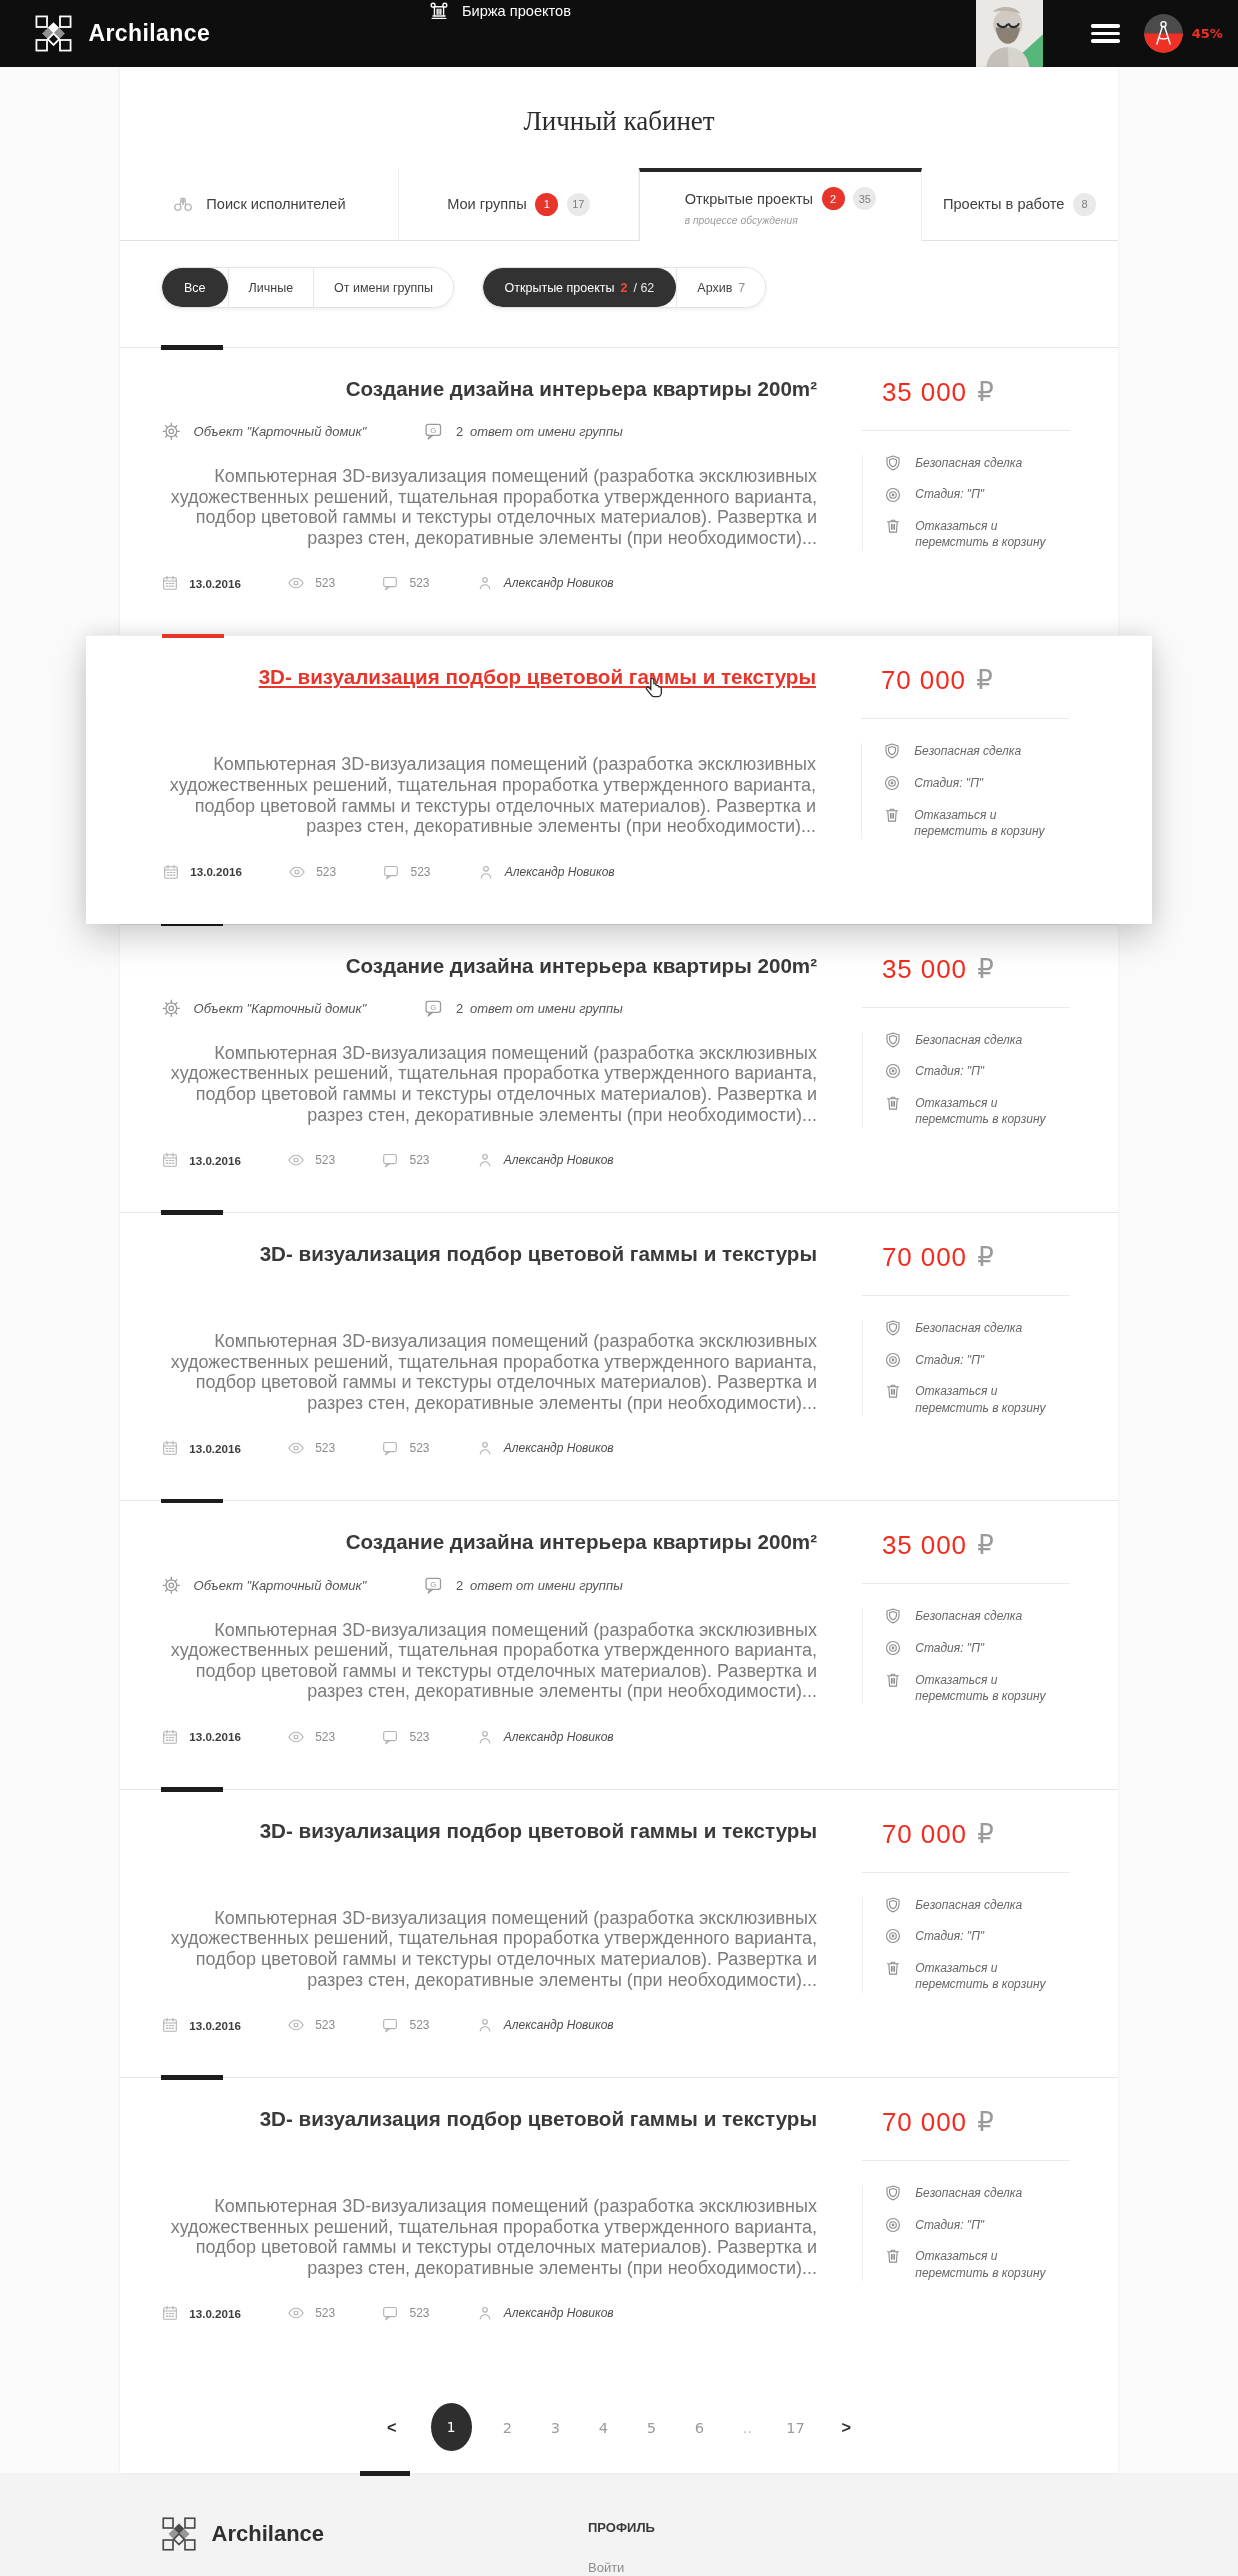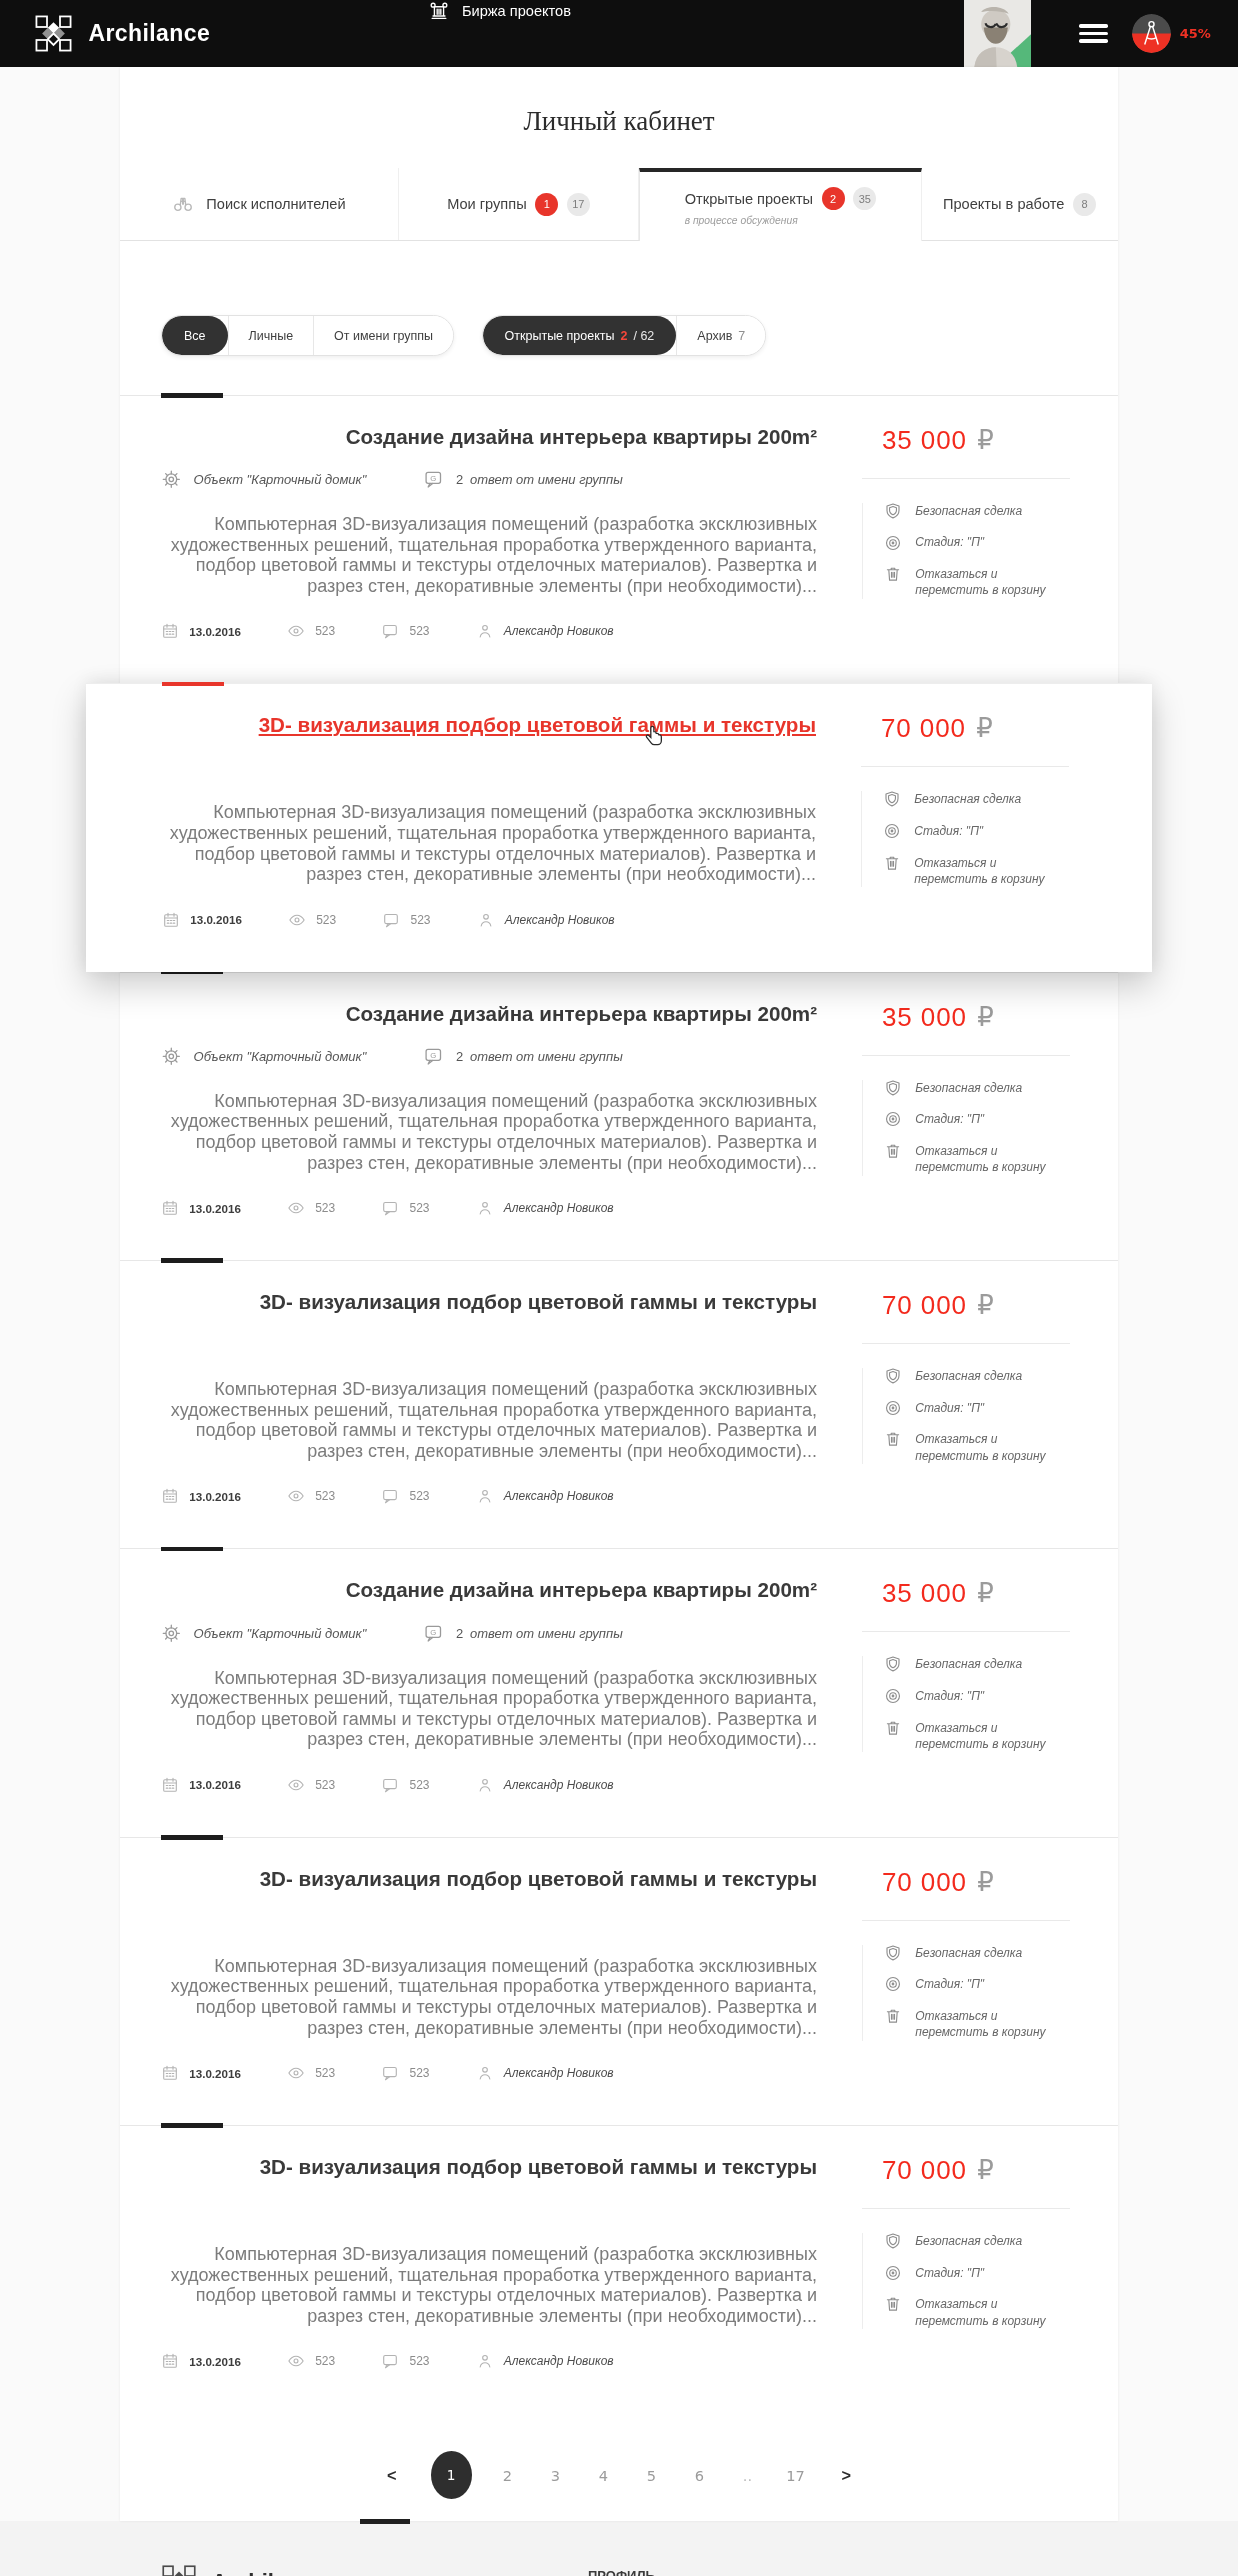--- a/index.html
+++ b/index.html
@@ -15,21 +15,21 @@
   
   .header { position:relative; height:67px; background:#0e0e0e; color:#fff; display:flex; align-items:center; }
   .brand { display:flex; align-items:center; gap:15.5px; padding-left:34px; cursor:pointer; }
   .brand .logo { width:39px; height:39px; color:#fff; }
   .brand .logo svg { width:100%; height:100%; }
   .brand-name { font-size:23px; font-weight:bold; letter-spacing:0.4px; }
   .nav { position:absolute; left:428px; top:0; height:67px; display:flex; align-items:center; gap:136px;flex-direction:column; }
   .nav-item { display:flex; align-items:center; gap:12px; font-size:14.6px; color:#fff; cursor:pointer; }
   .nav-item .nav-ic { width:22px; height:22px; color:#fff; }
   .nav-item .nav-ic svg { width:100%; height:100%; }
-  .header-right { position:absolute; right:12px; top:0; height:67px; display:flex; align-items:center; padding-right:10.3px; }
+  .header-right { position:absolute; right:0; top:0; height:67px; display:flex; align-items:center; padding-right:10.3px; }
   .avatar { width:67px; height:67px; overflow:hidden; background:#e8e8e6; cursor:pointer; flex:none; }
   .avatar svg { display:block; width:67px; height:67px; }
   .burger { margin-left:48px; cursor:pointer; }
   .burger span { display:block; width:29px; height:3.4px; background:#fff; border-radius:1.7px; margin:4.3px 0; }
   .progress-badge { margin-left:24px; width:39px; height:39px; border-radius:50%; overflow:hidden; cursor:pointer; flex:none; }
   .progress-badge svg { display:block; width:39px; height:39px; }
   .progress-text { margin-left:8.6px; width:36px; color:#ee3124; font-size:13px; font-weight:bold; font-family:"DejaVu Sans", sans-serif; }
 
   
   .panel { position:relative; width:998px; margin:0 auto; background:#fff; box-shadow:0 0 2.6px rgba(0,0,0,.07); }
@@ -46,21 +46,21 @@
   .tab-label { font-size:14.6px; color:#3f3f3f; }
   .tab-ic { width:22px; height:22px; color:#b9b9b9; margin-right:3.4px; }
   .tab-ic svg { width:100%; height:100%; }
   .badge { min-width:23px; height:23px; border-radius:50%; font-size:11px; display:flex; align-items:center; justify-content:center; }
   .badge.red { background:#e8352b; color:#fff; }
   .badge.gray { background:#e9e9e9; color:#7d7d7d; }
   .tab-sub { font-size:10.3px; font-style:italic; color:#9c9c9c; margin-top:4.3px; }
 
   
   .filters { display:flex; gap:27.5px; padding:26px 41px 39px; background:#fff; }
-  .pillgroup { display:inline-flex; border:0.9px solid #e2e2e2; border-radius:20.6px; overflow:hidden; box-shadow:0 1.7px 4.3px rgba(0,0,0,.07); background:#fff;margin-top:48px; }
+  .pillgroup { display:inline-flex; border:0.9px solid #e2e2e2; border-radius:20.6px; overflow:hidden; box-shadow:0 1.7px 4.3px rgba(0,0,0,.07); background:#fff; }
   .seg { display:flex; align-items:center; gap:6px; height:39px; padding:0 20px; font-size:12.5px; color:#3f3f3f; cursor:pointer; border-left:0.9px solid #e7e7e7; background:#fff; }
   .seg:first-child { border-left:none; }
   .seg.dark { background:#323232; color:#fff; border-radius:20px; border-left:none; padding:0 22px; }
   .seg-count { color:#8f8f8f; }
   .seg.dark .seg-count.red { color:#f6473a; font-weight:bold; }
   .seg-total { color:#e9e9e9; }
 
   
   .card { position:relative; background:#fff; }
   .card-sep { position:relative; height:0.9px; background:#e7e7e7; }

